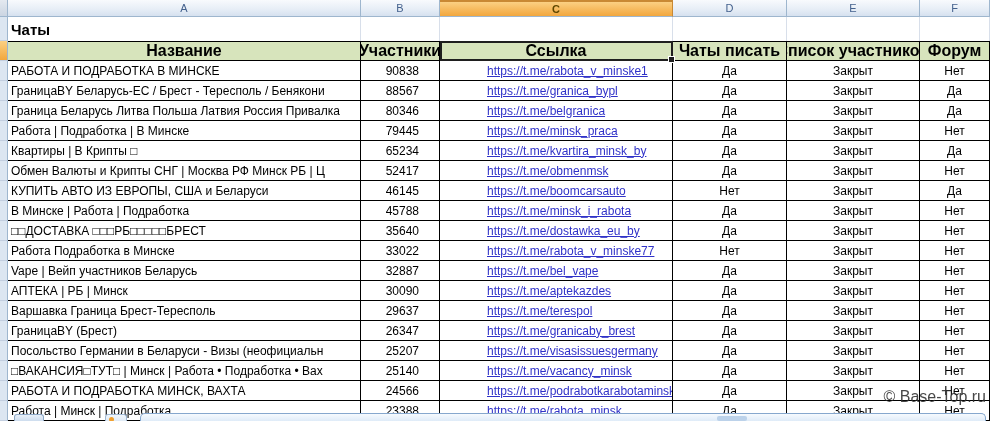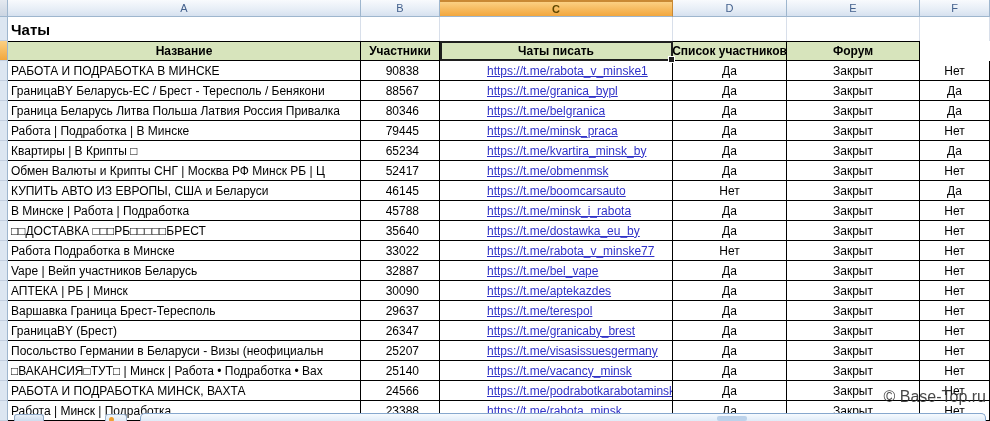--- a/index.html
+++ b/index.html
@@ -49,21 +49,21 @@
   }
   .title-row .title-text{
     font-size:15px;font-weight:bold;color:#000;padding-left:3px;white-space:nowrap;
   }
   
   .thead-row{height:20px;}
   .thead-row .cell{
     box-sizing:border-box;height:20px;background:#D7E4BC;
     border-right:1px solid #000;border-bottom:1px solid #000;border-top:1px solid #000;
     display:flex;align-items:center;justify-content:center;
-    font-size:12px;font-weight:bold;color:#000;white-space:nowrap;overflow:hidden;text-align:right;
+    font-size:16px;font-weight:bold;color:#000;white-space:nowrap;overflow:hidden;text-align:right;
   }
   .thead-row .cell:first-of-type{border-left:1px solid #000;}
   
   .data-row{height:20px;}
   .data-row .cell{
     box-sizing:border-box;height:20px;background:#fff;
     border-right:1px solid #000;border-bottom:1px solid #000;
     font-size:12px;color:#000;
     display:flex;align-items:center;white-space:nowrap;overflow:hidden;
   }
@@ -138,20 +138,21 @@
     <div class="cell"></div>
     <div class="cell"></div>
     <div class="cell"></div>
     <div class="cell"></div>
   </div>
 
   <div class="row thead-row">
     <div class="sliver selected"></div>
     <div class="cell">Название</div>
     <div class="cell">Участники</div>
+    <div class="cell">Ссылка</div>
     <div class="cell">Чаты писать</div>
     <div class="cell">Список участников</div>
     <div class="cell">Форум</div>
   </div>
 
   <div class="row data-row">
       <div class="sliver"></div>
       <div class="cell c-name">РАБОТА И ПОДРАБОТКА В МИНСКЕ</div>
       <div class="cell c-members">90838</div>
       <div class="cell c-link">

